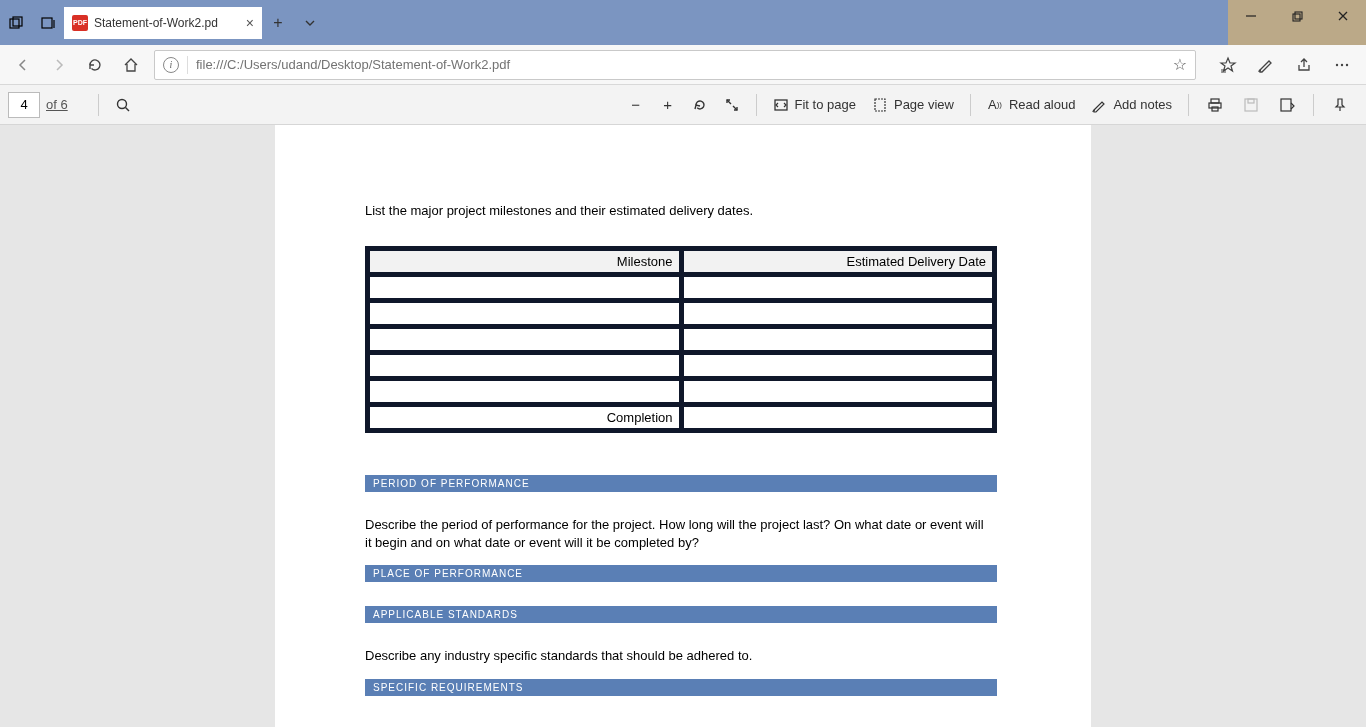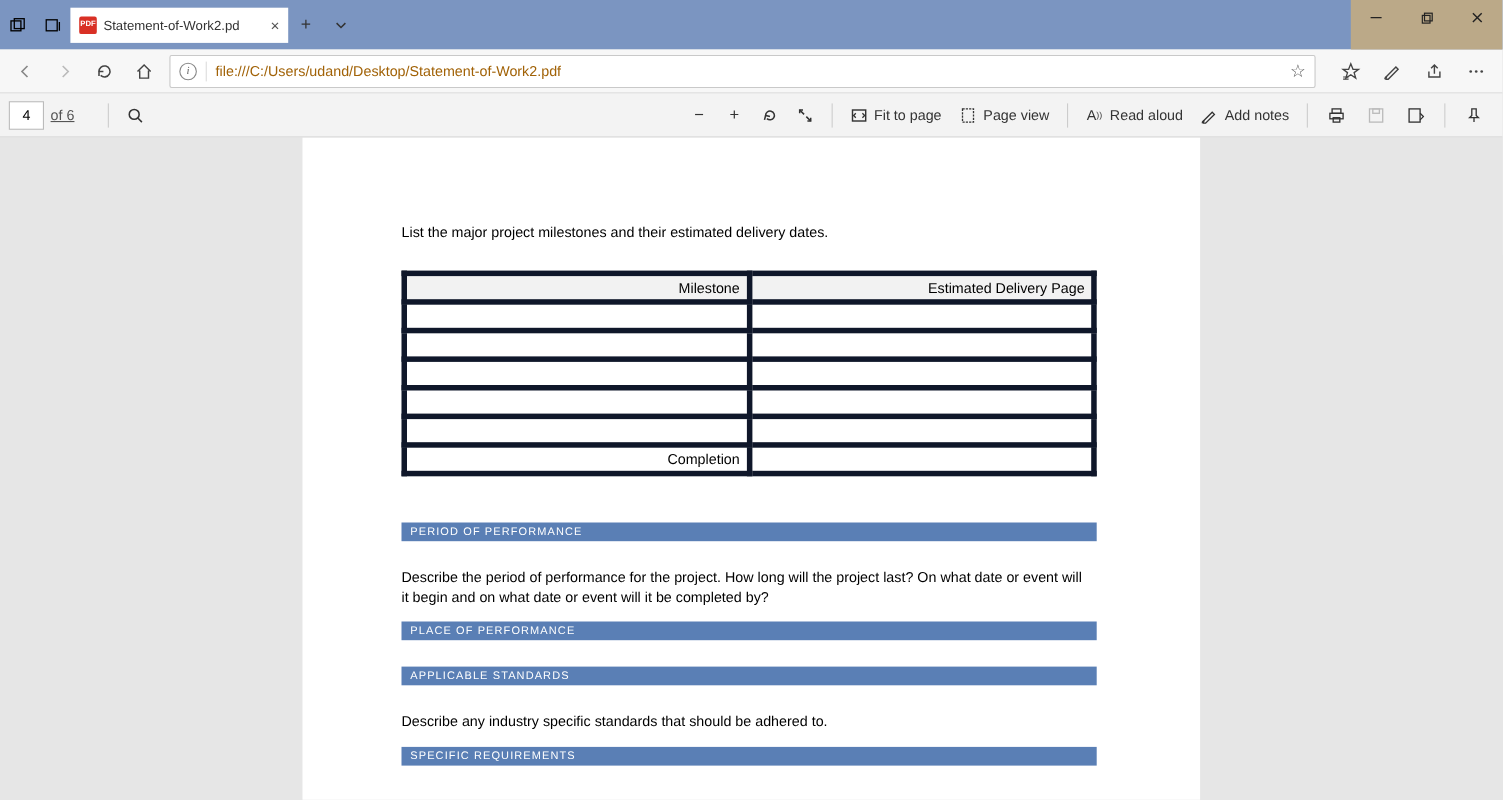--- a/index.html
+++ b/index.html
@@ -18,21 +18,21 @@
 .win-btn.close-btn { font-size: 14px; }
 .win-area { background: #bba988; display: flex; }
 
 
 .addrbar { height: 40px; background: #f7f7f7; border-bottom: 1px solid #d8d8d8; display: flex; align-items: center; padding: 0 6px; gap: 2px; }
 .nav-btn { width: 34px; height: 34px; display: flex; align-items: center; justify-content: center; color: #555; font-size: 16px; }
 .nav-btn.disabled { color: #bbb; }
 .urlbox { flex: 1; height: 30px; border: 1px solid #c9c9c9; border-radius: 2px; background: #fff; display: flex; align-items: center; padding: 0 8px; gap: 8px; margin: 0 4px; }
 .urlbox .info-icon { width: 16px; height: 16px; border: 1px solid #888; border-radius: 50%; display: flex; align-items: center; justify-content: center; font-size: 10px; color: #666; font-style: italic; font-family: Georgia, serif; }
 .urlbox .sep { width: 1px; height: 18px; background: #ddd; }
-.urlbox .url-text { font-size: 13px; color: #a16207; }
+.urlbox .url-text { font-size: 13px; color: #737373; }
 .urlbox .star { margin-left: auto; font-size: 16px; color: #555; }
 .right-icons { display: flex; align-items: center; gap: 2px; padding-left: 8px; }
 .right-icon { width: 36px; height: 34px; display: flex; align-items: center; justify-content: center; color: #444; font-size: 16px; }
 
 
 .pdfbar { height: 40px; background: #f3f3f3; border-bottom: 1px solid #d6d6d6; display: flex; align-items: center; padding: 0 8px; font-size: 13px; color: #333; }
 .page-input { width: 32px; height: 26px; border: 1px solid #bbb; background: #fff; text-align: center; font-size: 13px; margin-right: 6px; }
 .page-of { color: #555; margin-right: 22px; text-decoration: underline; }
 .vsep { width: 1px; height: 22px; background: #ccc; margin: 0 8px; }
 .pdf-btn { height: 34px; padding: 0 8px; display: flex; align-items: center; gap: 6px; color: #333; }
@@ -245,21 +245,21 @@
 </div>
 
 <div class="docarea">
   <div class="page">
     <p class="intro">List the major project milestones and their estimated delivery dates.</p>
 
     <table class="milestones">
       <thead>
         <tr>
           <th style="width:50%;">Milestone</th>
-          <th>Estimated Delivery Page</th>
+          <th>Estimated Delivery Date</th>
         </tr>
       </thead>
       <tbody id="tbody">
           <tr>
             <td>&nbsp;</td>
             <td>&nbsp;</td>
           </tr>
           <tr>
             <td>&nbsp;</td>
             <td>&nbsp;</td>

